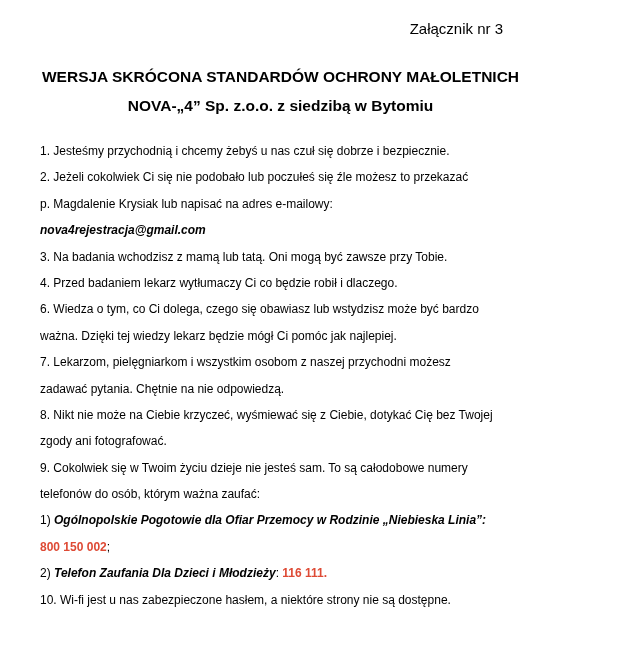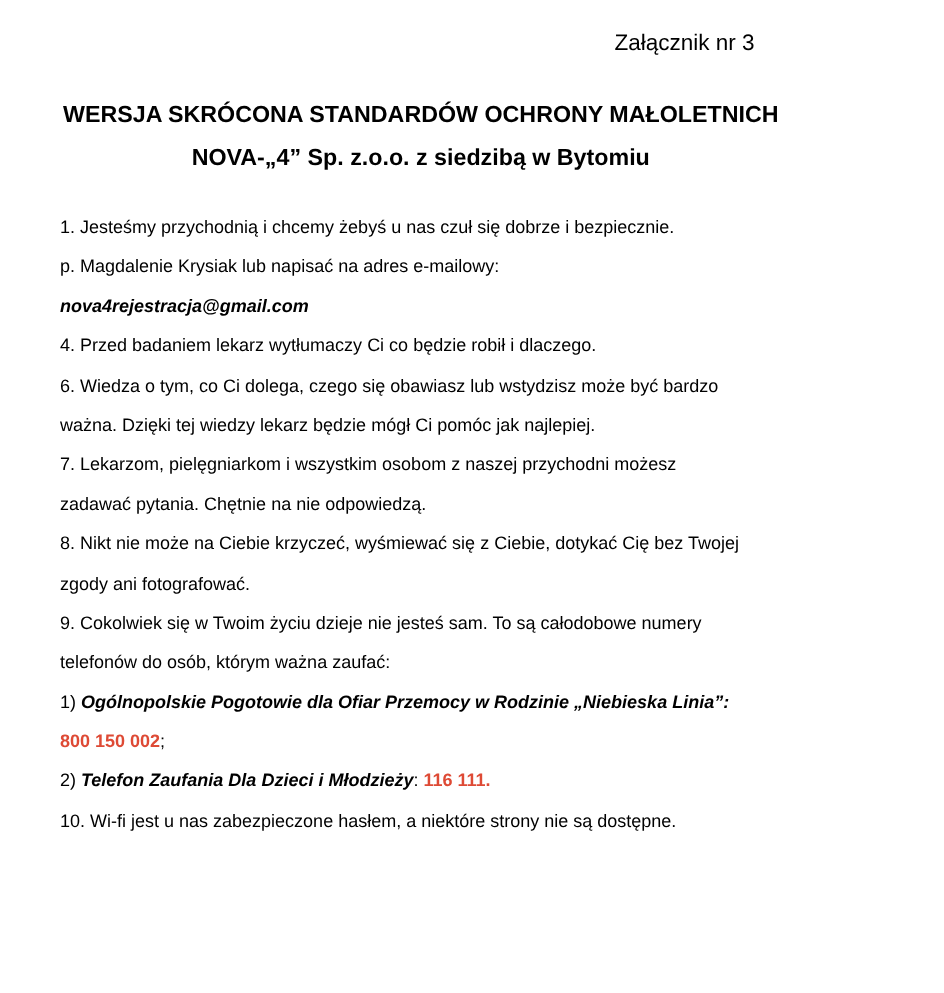--- a/index.html
+++ b/index.html
@@ -54,22 +54,24 @@
 <div class="page">
   <div class="attachment">Załącznik nr 3</div>
 
   <div class="title-block">
     <div>WERSJA SKRÓCONA STANDARDÓW OCHRONY MAŁOLETNICH</div>
     <div>NOVA-„4” Sp. z.o.o. z siedzibą w Bytomiu</div>
   </div>
 
   <div class="doc-body">
       <div class="line"><span class="seg-normal">1. Jesteśmy przychodnią i chcemy żebyś u nas czuł się dobrze i bezpiecznie.</span></div>
+      <div class="line"><span class="seg-normal">2. Jeżeli cokolwiek Ci się nie podobało lub poczułeś się źle możesz to przekazać</span></div>
       <div class="line"><span class="seg-normal">p. Magdalenie Krysiak lub napisać na adres e-mailowy:</span></div>
       <div class="line"><span class="seg-bolditalic">nova4rejestracja@gmail.com</span></div>
+      <div class="line"><span class="seg-normal">3. Na badania wchodzisz z mamą lub tatą. Oni mogą być zawsze przy Tobie.</span></div>
       <div class="line"><span class="seg-normal">4. Przed badaniem lekarz wytłumaczy Ci co będzie robił i dlaczego.</span></div>
       <div class="line"><span class="seg-normal">6. Wiedza o tym, co Ci dolega, czego się obawiasz lub wstydzisz może być bardzo</span></div>
       <div class="line"><span class="seg-normal">ważna. Dzięki tej wiedzy lekarz będzie mógł Ci pomóc jak najlepiej.</span></div>
       <div class="line"><span class="seg-normal">7. Lekarzom, pielęgniarkom i wszystkim osobom z naszej przychodni możesz</span></div>
       <div class="line"><span class="seg-normal">zadawać pytania. Chętnie na nie odpowiedzą.</span></div>
       <div class="line"><span class="seg-normal">8. Nikt nie może na Ciebie krzyczeć, wyśmiewać się z Ciebie, dotykać Cię bez Twojej</span></div>
       <div class="line"><span class="seg-normal">zgody ani fotografować.</span></div>
       <div class="line"><span class="seg-normal">9. Cokolwiek się w Twoim życiu dzieje nie jesteś sam. To są całodobowe numery</span></div>
       <div class="line"><span class="seg-normal">telefonów do osób, którym ważna zaufać:</span></div>
       <div class="line"><span class="seg-normal">1) </span><span class="seg-bolditalic">Ogólnopolskie Pogotowie dla Ofiar Przemocy w Rodzinie „Niebieska Linia”:</span></div>

